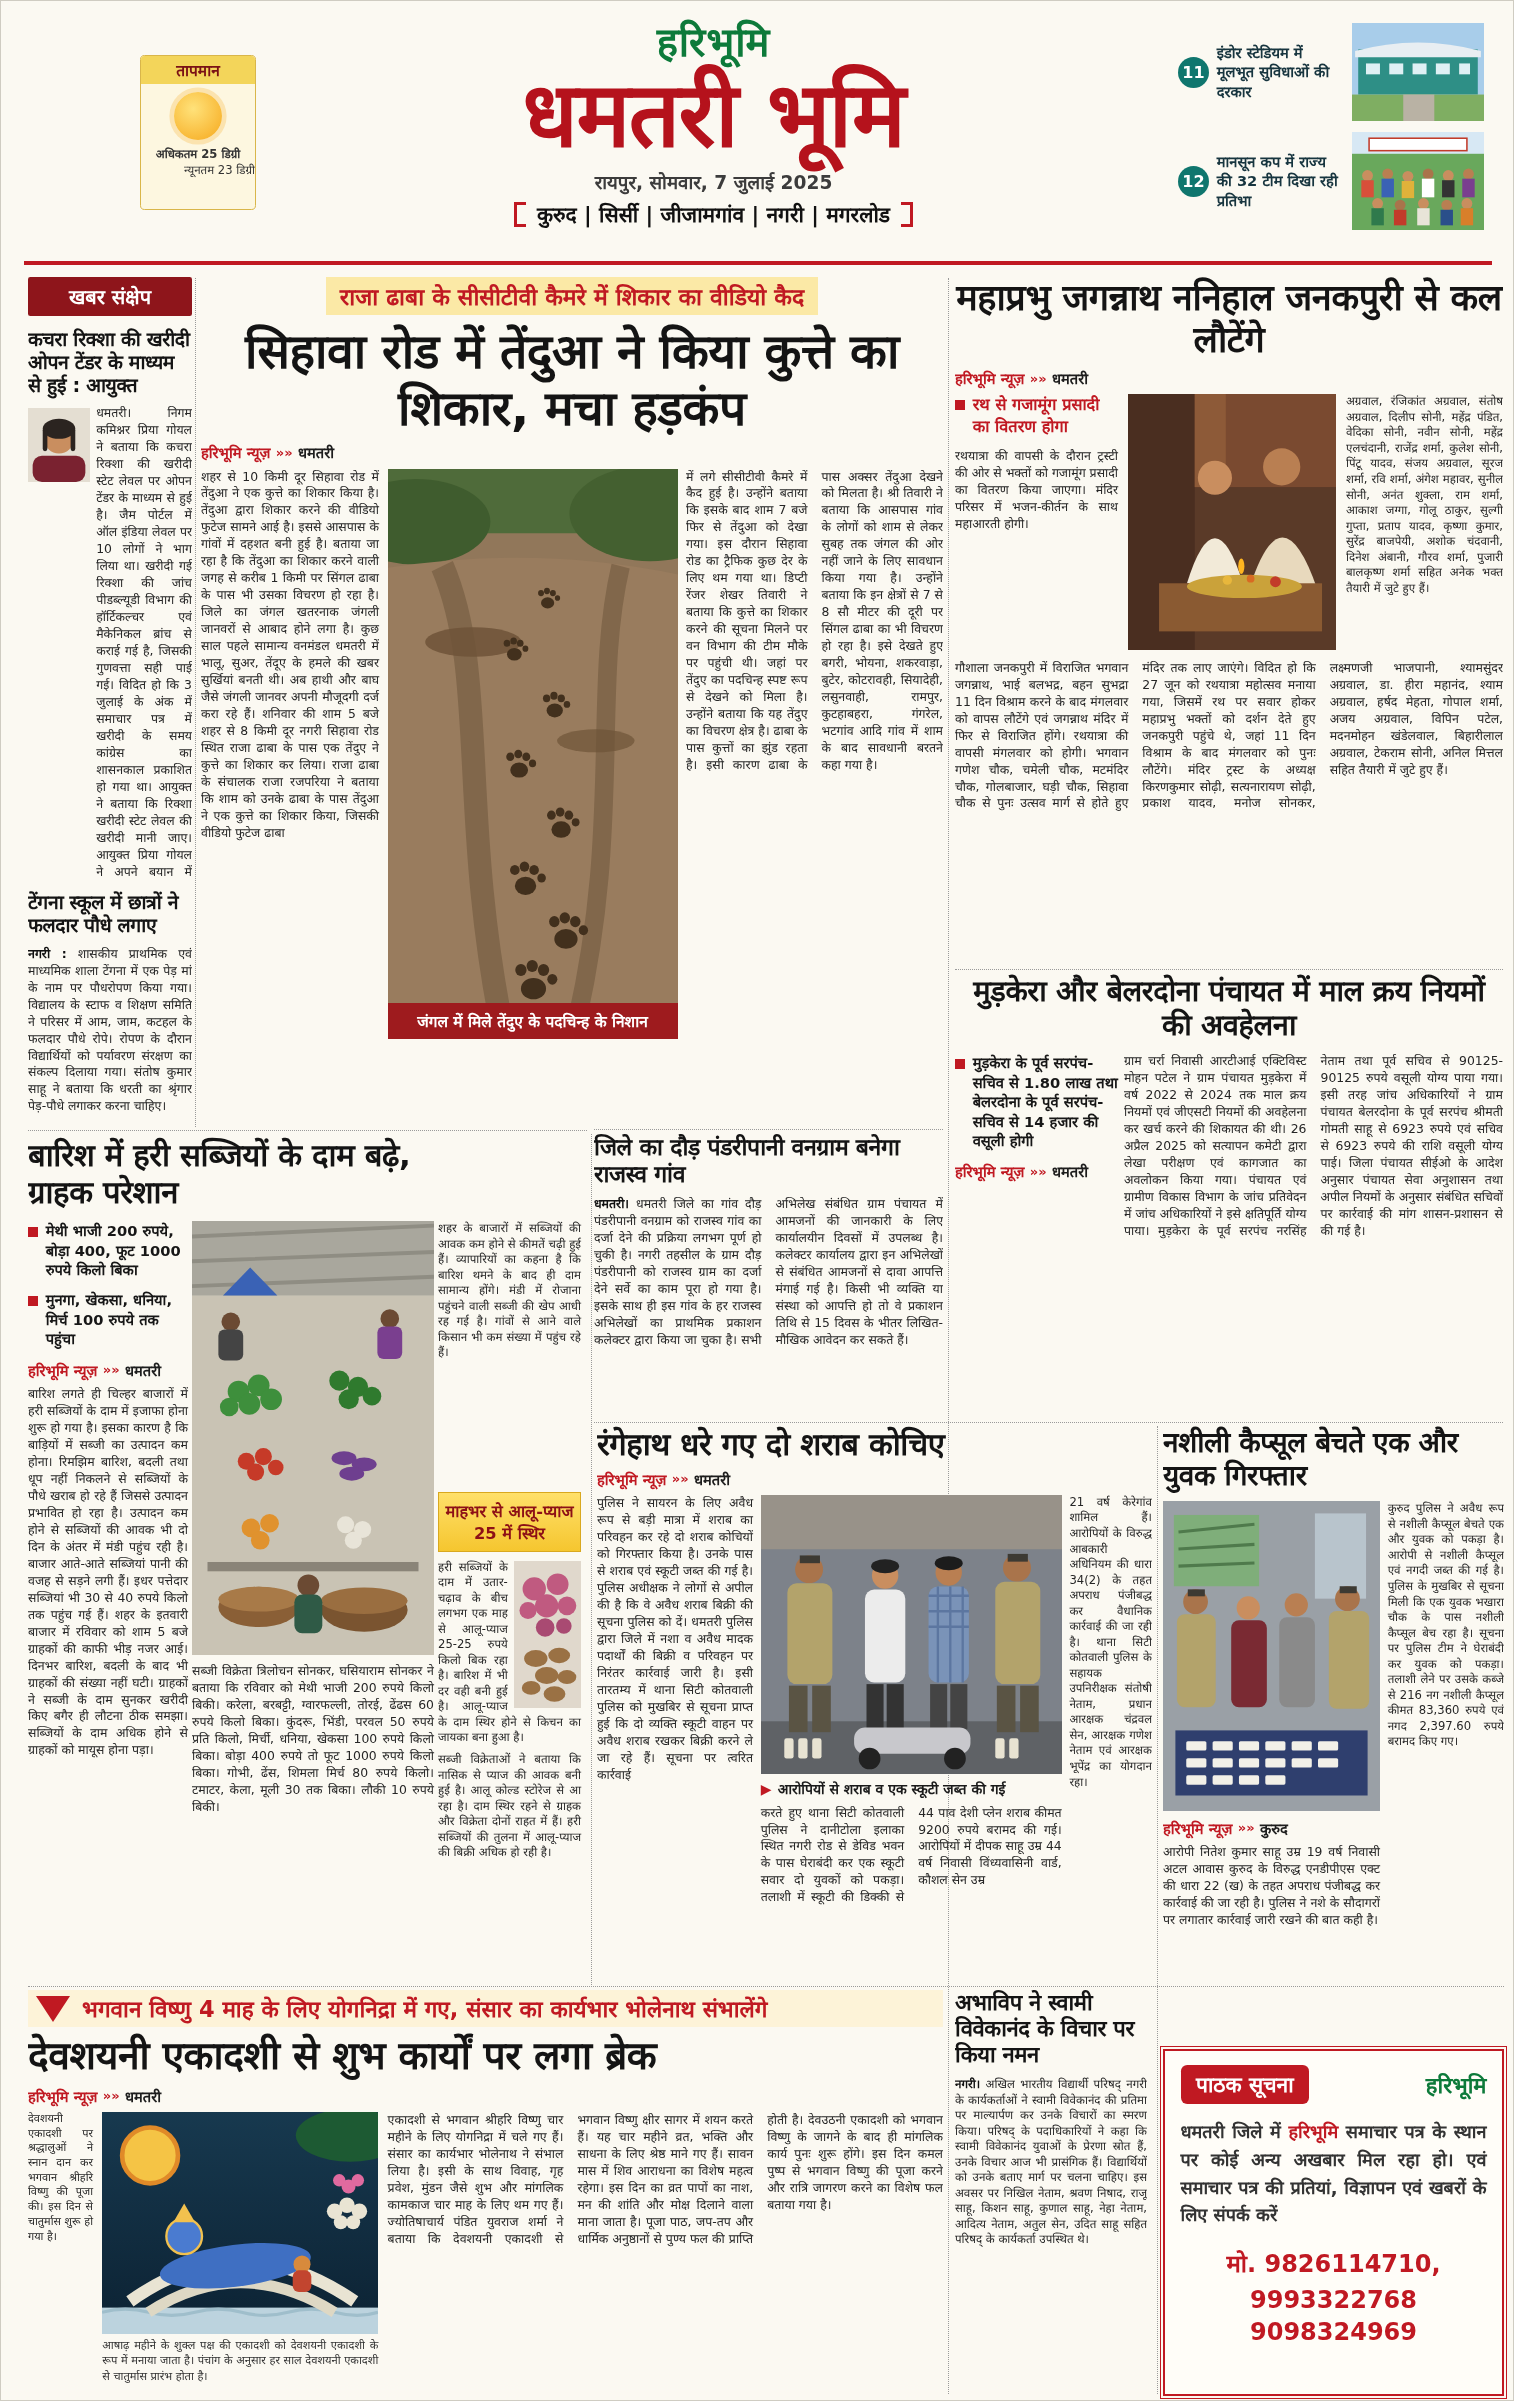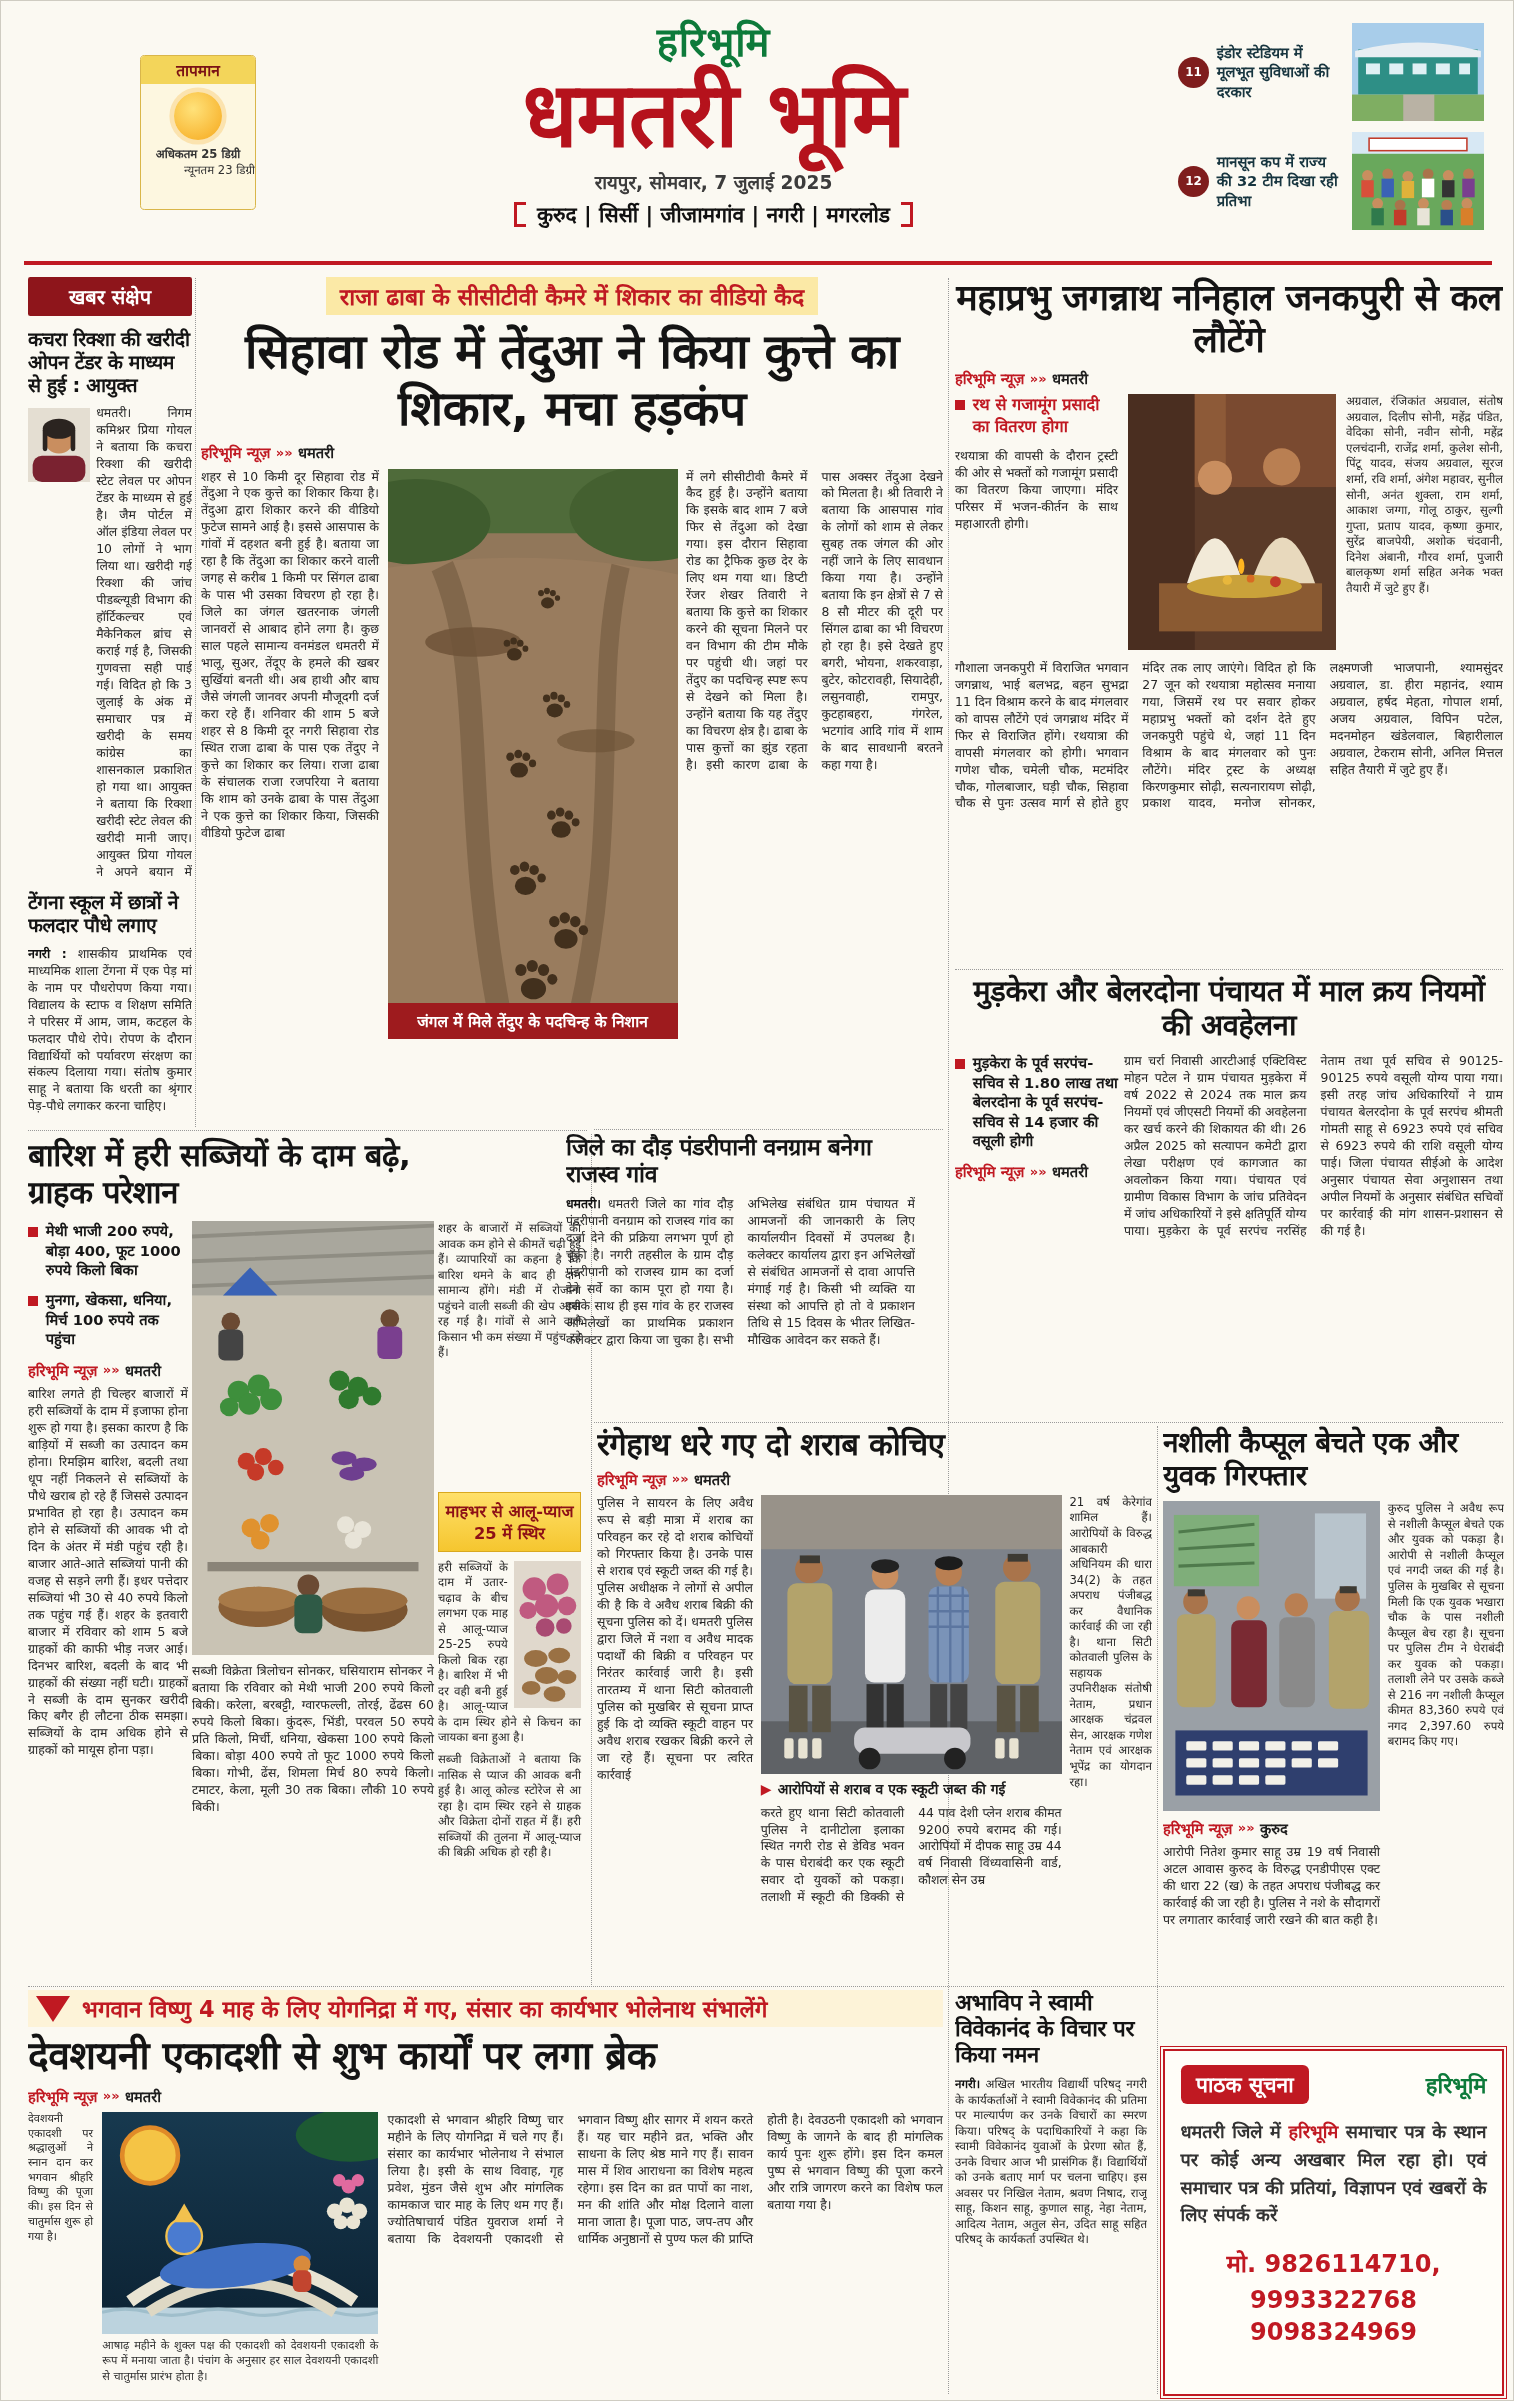--- a/index.html
+++ b/index.html
@@ -22,22 +22,22 @@
   .bullet{display:flex;font-weight:bold;font-size:14.7px;line-height:1.32;color:#171717;margin-bottom:11px;text-align:left;}
   .photo{position:relative;overflow:hidden;background:#cfcabc;}
   .photo svg{display:block;width:100%;height:100%;}
   .cap-band{position:absolute;left:0;right:0;bottom:0;background:#9e1b1e;color:#fff;font-weight:bold;
             font-size:15.5px;text-align:center;padding:7px 3.1px;}
   .cols2{column-count:2;column-gap:14px;}
   .cols3{column-count:3;column-gap:14px;}
   .kicker-pill{display:inline-block;background:#fbe9a6;color:#c01922;font-weight:bold;padding:3.1px 14px;}
   .ribbon{width:0;height:0;border-left:17px solid transparent;border-right:17px solid transparent;
           border-top:26px solid #c01922;flex:none;}
-  .badge{flex:none;width:31px;height:31px;border-radius:50%;background:#7f1d1d;color:#fff;font-weight:bold;
-         font-size:12px;display:flex;align-items:center;justify-content:center;}
+  .badge{flex:none;width:31px;height:31px;border-radius:50%;background:#0f766e;color:#fff;font-weight:bold;
+         font-size:16px;display:flex;align-items:center;justify-content:center;}
   .bracket{display:inline-block;width:11.6px;height:25px;flex:none;}
   .bracket.l{border-left:3.1px solid #c01922;border-top:3.1px solid #c01922;border-bottom:3.1px solid #c01922;}
   .bracket.r{border-right:3.1px solid #c01922;border-top:3.1px solid #c01922;border-bottom:3.1px solid #c01922;}
   .yellowbar{background:linear-gradient(#ffe06a,#f5c62f);color:#8d1016;font-weight:bold;font-size:16.3px;
              text-align:center;padding:7px 3.1px;border:0.8px solid #d9a81f;}
 </style>
 </head>
 <body>
 
 <div class="page">
@@ -232,21 +232,21 @@
                 <ellipse cx="1" cy="3" rx="10" ry="8"></ellipse>
               </g>
           </g>
         </svg>
         <div class="cap-band">जंगल में मिले तेंदुए के पदचिन्ह के निशान</div>
       </div>
       <div class="bt cols2" style="width:257px;height:570px;">में लगे सीसीटीवी कैमरे में कैद हुई है। उन्होंने बताया कि इसके बाद शाम 7 बजे फिर से तेंदुआ को देखा गया। इस दौरान सिहावा रोड का ट्रैफिक कुछ देर के लिए थम गया था। डिप्टी रेंजर शेखर तिवारी ने बताया कि कुत्ते का शिकार करने की सूचना मिलने पर वन विभाग की टीम मौके पर पहुंची थी। जहां पर तेंदुए का पदचिन्ह स्पष्ट रूप से देखने को मिला है। उन्होंने बताया कि यह तेंदुए का विचरण क्षेत्र है। ढाबा के पास कुत्तों का झुंड रहता है। इसी कारण ढाबा के पास अक्सर तेंदुआ देखने को मिलता है। श्री तिवारी ने बताया कि आसपास गांव के लोगों को शाम से लेकर सुबह तक जंगल की ओर नहीं जाने के लिए सावधान किया गया है। उन्होंने बताया कि इन क्षेत्रों से 7 से 8 सौ मीटर की दूरी पर सिंगल ढाबा का भी विचरण हो रहा है। इसे देखते हुए बगरी, भोयना, शकरवाड़ा, बुटेर, कोटरावही, सियादेही, लसुनवाही, रामपुर, कुटहाबहरा, गंगरेल, भटगांव आदि गांव में शाम के बाद सावधानी बरतने कहा गया है।</div>
     </div>
   </div>
 
-  <div class="story" style="left:565px;top:1133px;width:349px;height:285px;">
+  <div class="story" style="left:593px;top:1133px;width:349px;height:285px;">
     <div class="hl" style="font-size:23px;">जिले का दौड़ पंडरीपानी वनग्राम बनेगा राजस्व गांव</div>
     <div class="bt cols2" style="margin-top:7.7px;height:209px;">
       <b class="lead">धमतरी।</b>
       <span>धमतरी जिले का गांव दौड़ पंडरीपानी वनग्राम को राजस्व गांव का दर्जा देने की प्रक्रिया लगभग पूर्ण हो चुकी है। नगरी तहसील के ग्राम दौड़ पंडरीपानी को राजस्व ग्राम का दर्जा देने सर्वे का काम पूरा हो गया है। इसके साथ ही इस गांव के हर राजस्व अभिलेखों का प्राथमिक प्रकाशन कलेक्टर द्वारा किया जा चुका है। सभी अभिलेख संबंधित ग्राम पंचायत में आमजनों की जानकारी के लिए कार्यालयीन दिवसों में उपलब्ध है। कलेक्टर कार्यालय द्वारा इन अभिलेखों से संबंधित आमजनों से दावा आपत्ति मंगाई गई है। किसी भी व्यक्ति या संस्था को आपत्ति हो तो वे प्रकाशन तिथि से 15 दिवस के भीतर लिखित-मौखिक आवेदन कर सकते हैं।</span>
     </div>
   </div>
 
   <div class="story" style="left:954px;top:276px;width:548px;height:688px;">
     <div class="hl" style="font-size:36px;text-align:center;">महाप्रभु जगन्नाथ ननिहाल जनकपुरी से कल लौटेंगे</div>
     <div class="byline" style="justify-content:flex-start;">

